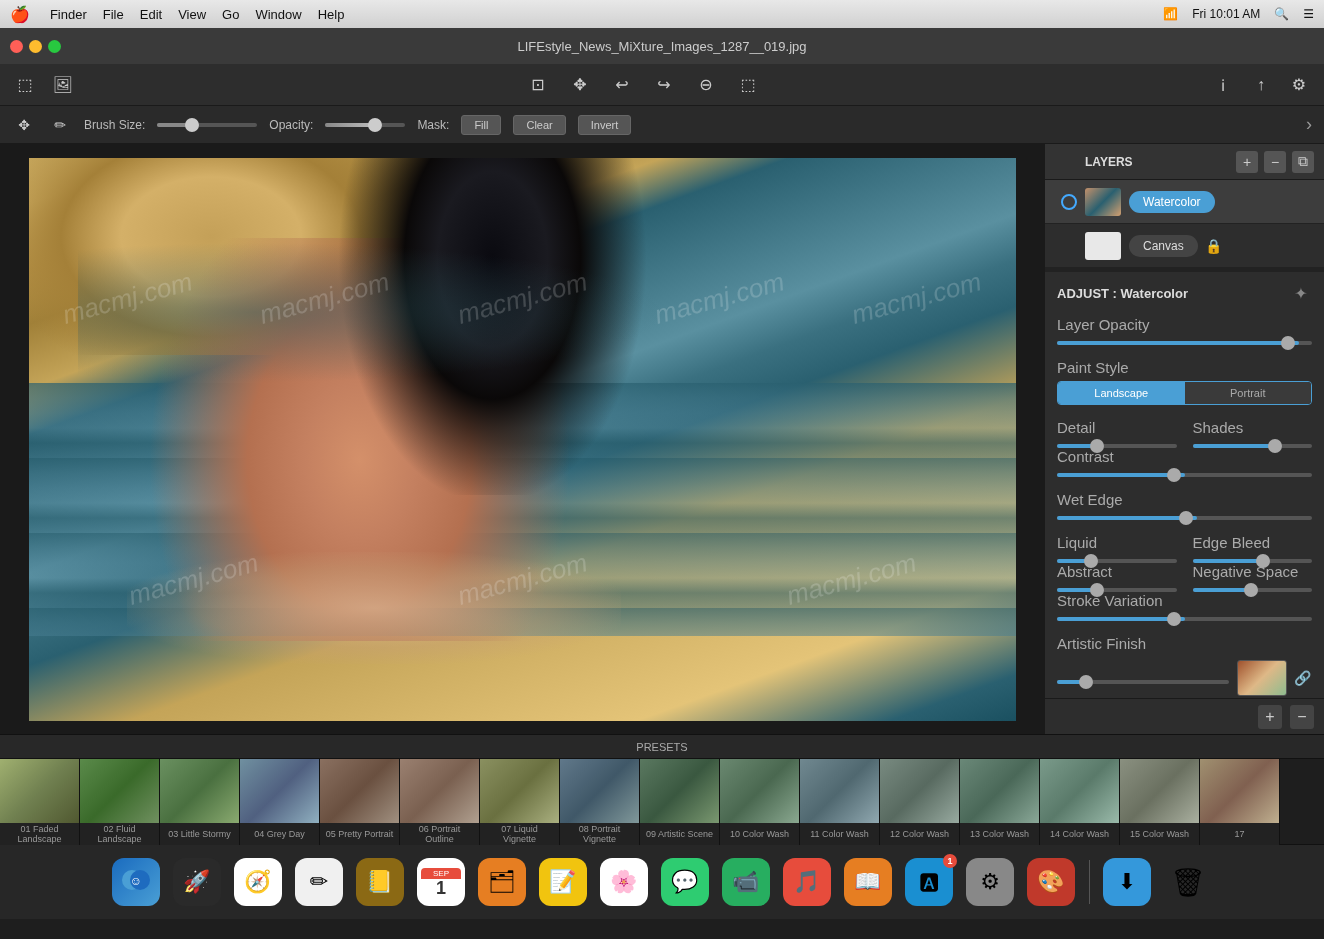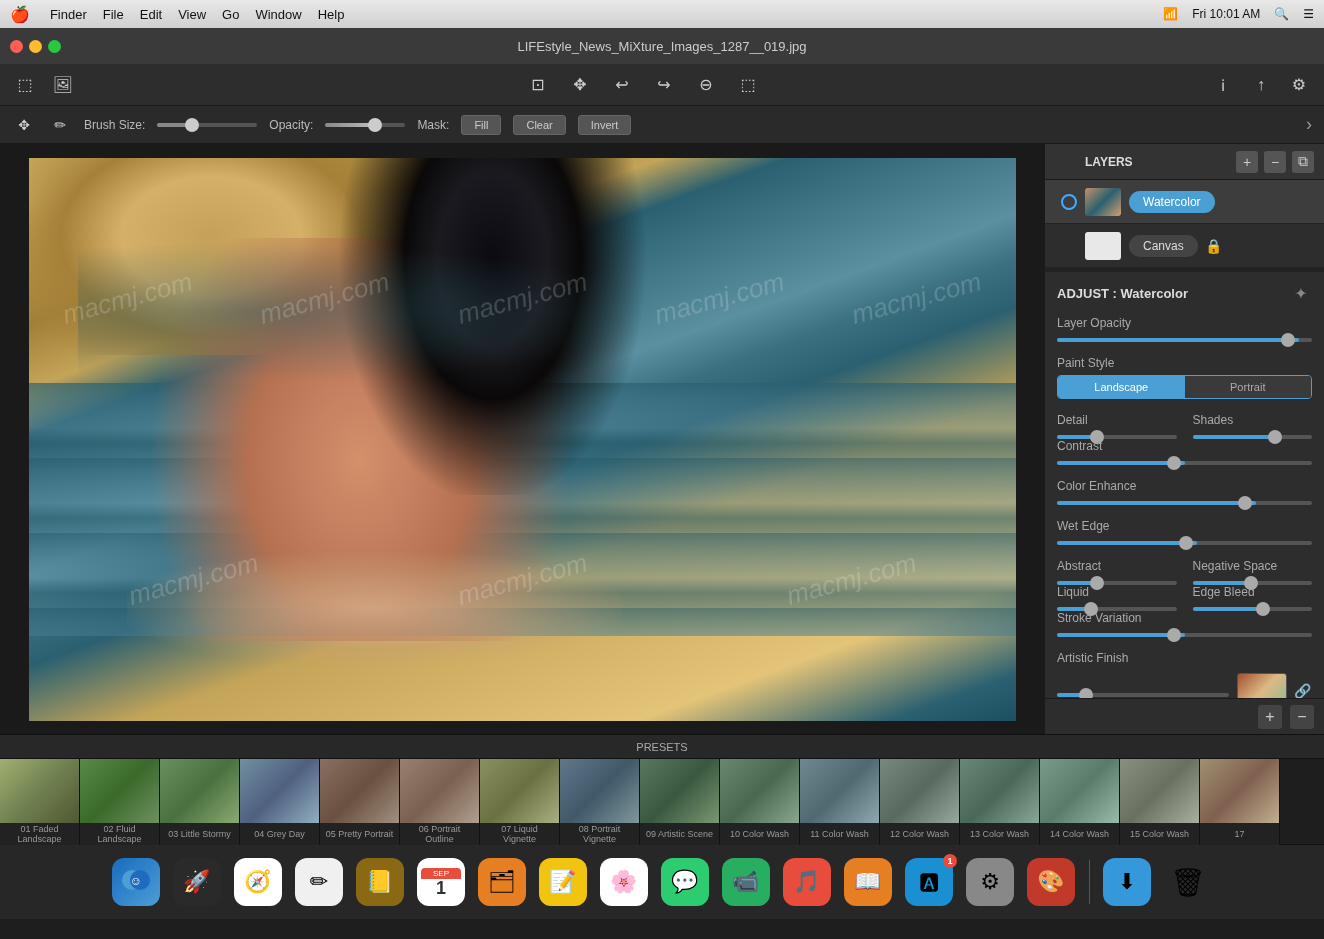--- a/index.html
+++ b/index.html
@@ -206,21 +206,21 @@
       width: 22px; height: 22px;
       background: none; border: none;
       color: #888; font-size: 16px;
       cursor: pointer;
     }
 
     .control-row {
       margin-bottom: 14px;
     }
     .control-label {
-      font-size: 12px;
+      font-size: 15px;
       color: #aaa;
       margin-bottom: 5px;
     }
     .control-dual {
       display: flex;
       gap: 16px;
     }
     .control-dual .control-half { flex: 1; }
 
     .control-slider {
@@ -621,66 +621,59 @@
       </div>
 
       <div class="control-row">
         <div class="control-label">Contrast</div>
         <div class="control-slider">
           <div class="fill" style="width:50%"></div>
           <div class="thumb" style="left:43%"></div>
         </div>
       </div>
 
-      <div class="control-row">
-        <div class="control-label">Color Enhance</div>
-        <div class="control-slider">
-          <div class="fill" style="width:78%"></div>
-          <div class="thumb" style="left:71%"></div>
-        </div>
-      </div>
 
       <div class="control-row">
         <div class="control-label">Wet Edge</div>
         <div class="control-slider">
           <div class="fill" style="width:55%"></div>
           <div class="thumb" style="left:48%"></div>
+        </div>
+      </div>
+
+      <div class="control-dual">
+        <div class="control-half">
+          <div class="control-label">Liquid</div>
+          <div class="control-slider">
+            <div class="fill" style="width:30%"></div>
+            <div class="thumb" style="left:23%"></div>
+          </div>
+        </div>
+        <div class="control-half">
+          <div class="control-label">Edge Bleed</div>
+          <div class="control-slider">
+            <div class="fill" style="width:60%"></div>
+            <div class="thumb" style="left:53%"></div>
+          </div>
         </div>
       </div>
 
       <div class="control-dual">
         <div class="control-half">
           <div class="control-label">Abstract</div>
           <div class="control-slider">
             <div class="fill" style="width:35%"></div>
             <div class="thumb" style="left:28%"></div>
           </div>
         </div>
         <div class="control-half">
           <div class="control-label">Negative Space</div>
           <div class="control-slider">
             <div class="fill" style="width:50%"></div>
             <div class="thumb" style="left:43%"></div>
-          </div>
-        </div>
-      </div>
-
-      <div class="control-dual">
-        <div class="control-half">
-          <div class="control-label">Liquid</div>
-          <div class="control-slider">
-            <div class="fill" style="width:30%"></div>
-            <div class="thumb" style="left:23%"></div>
-          </div>
-        </div>
-        <div class="control-half">
-          <div class="control-label">Edge Bleed</div>
-          <div class="control-slider">
-            <div class="fill" style="width:60%"></div>
-            <div class="thumb" style="left:53%"></div>
           </div>
         </div>
       </div>
 
       <div class="control-row">
         <div class="control-label">Stroke Variation</div>
         <div class="control-slider">
           <div class="fill" style="width:50%"></div>
           <div class="thumb" style="left:43%"></div>
         </div>

